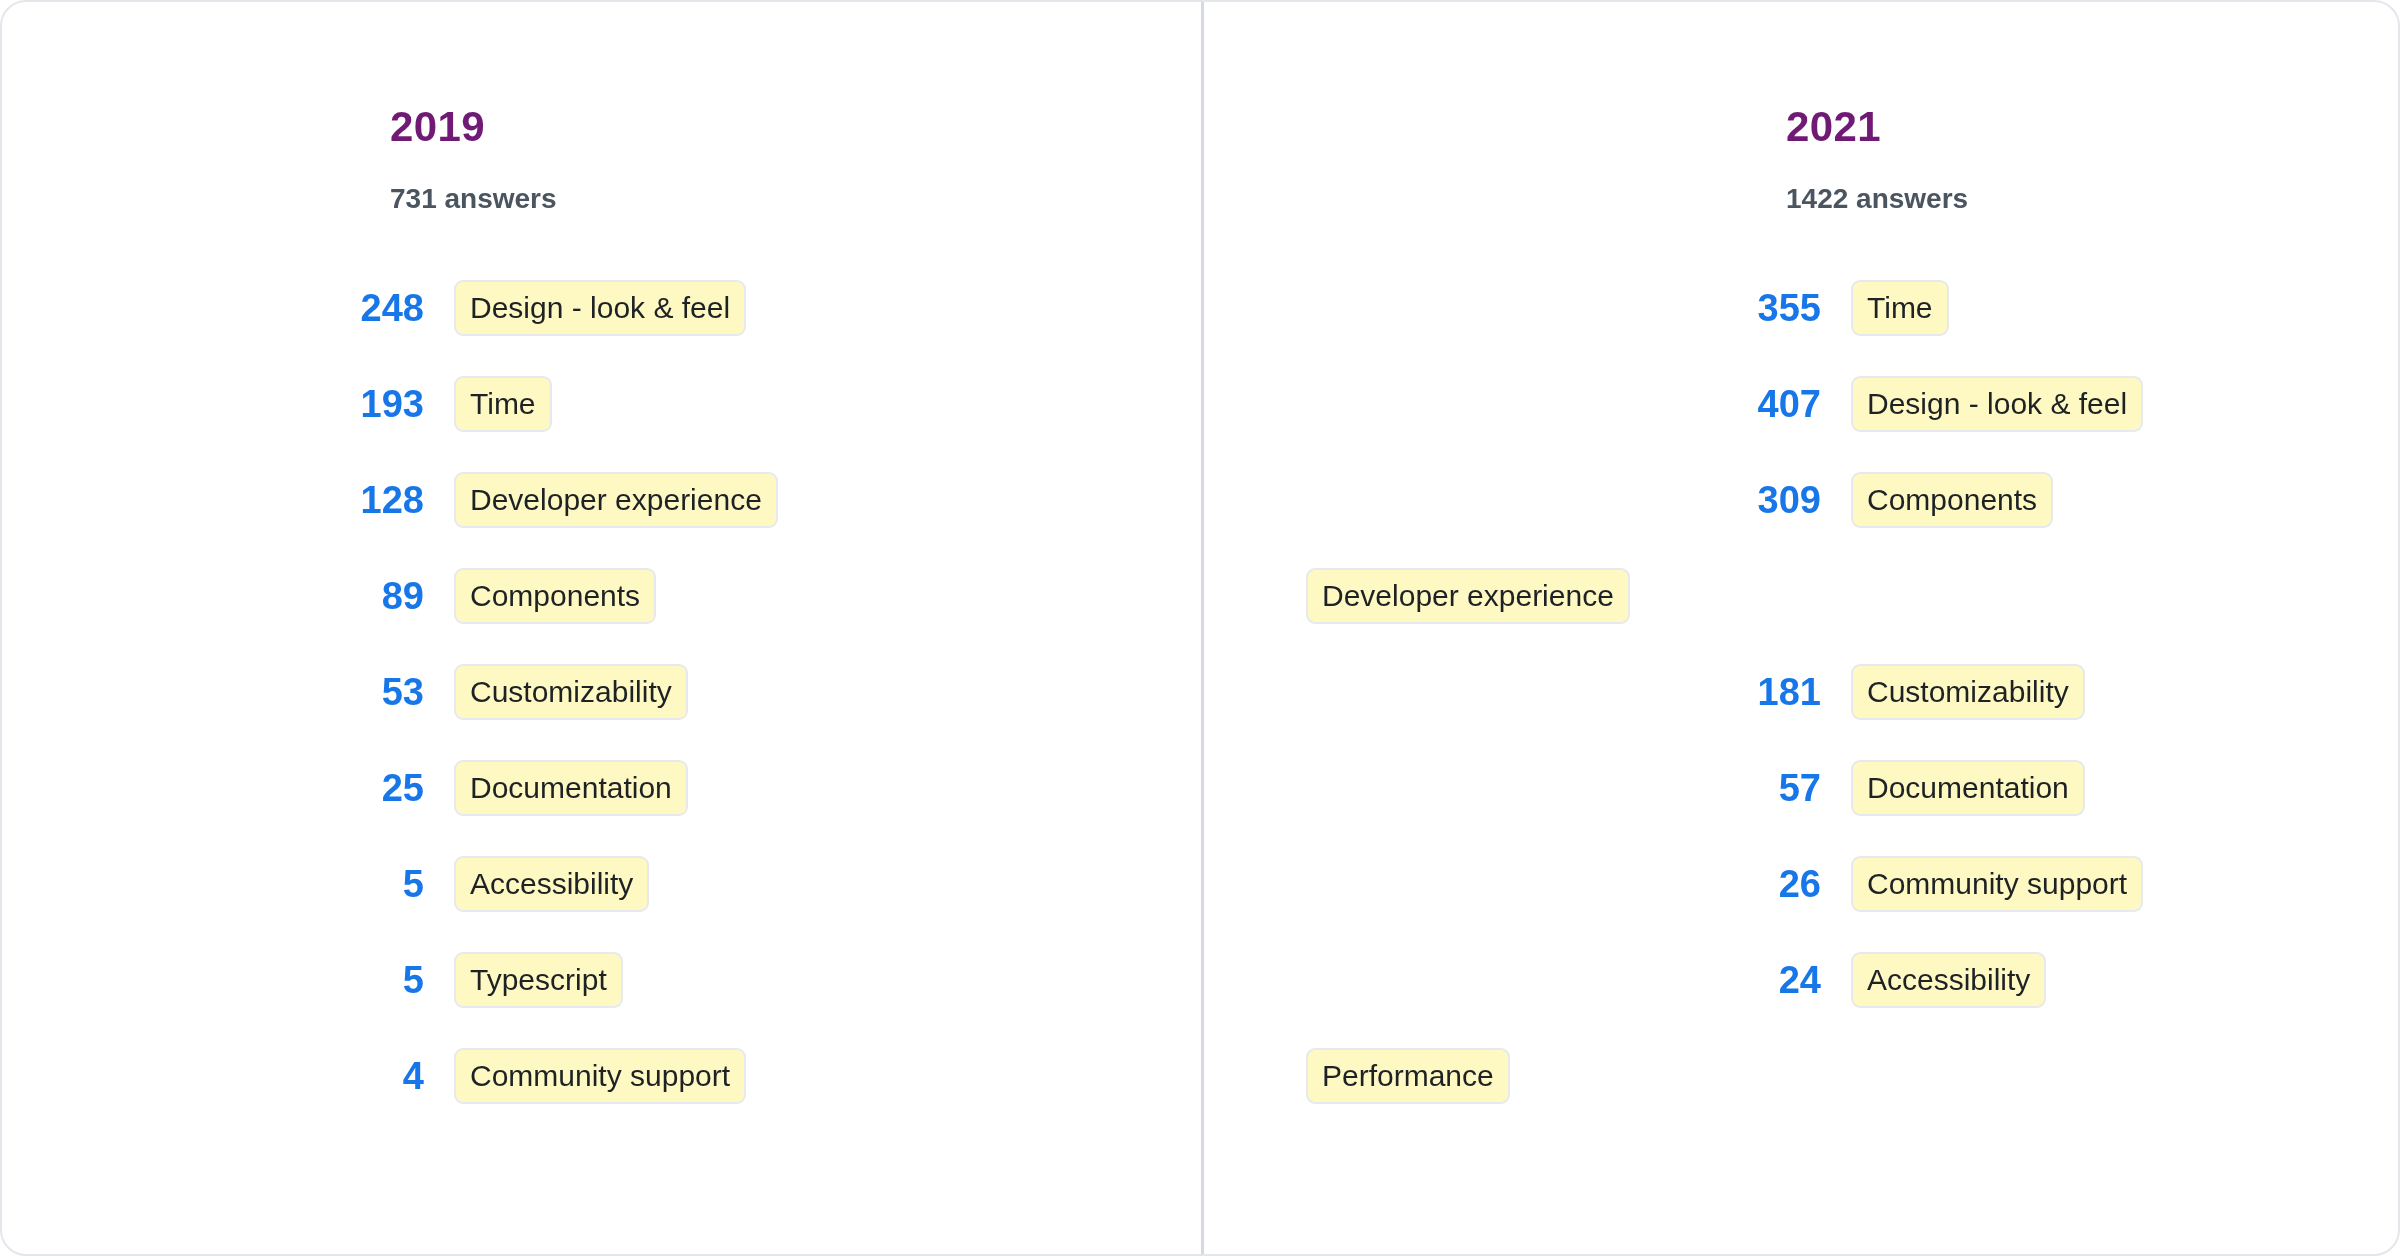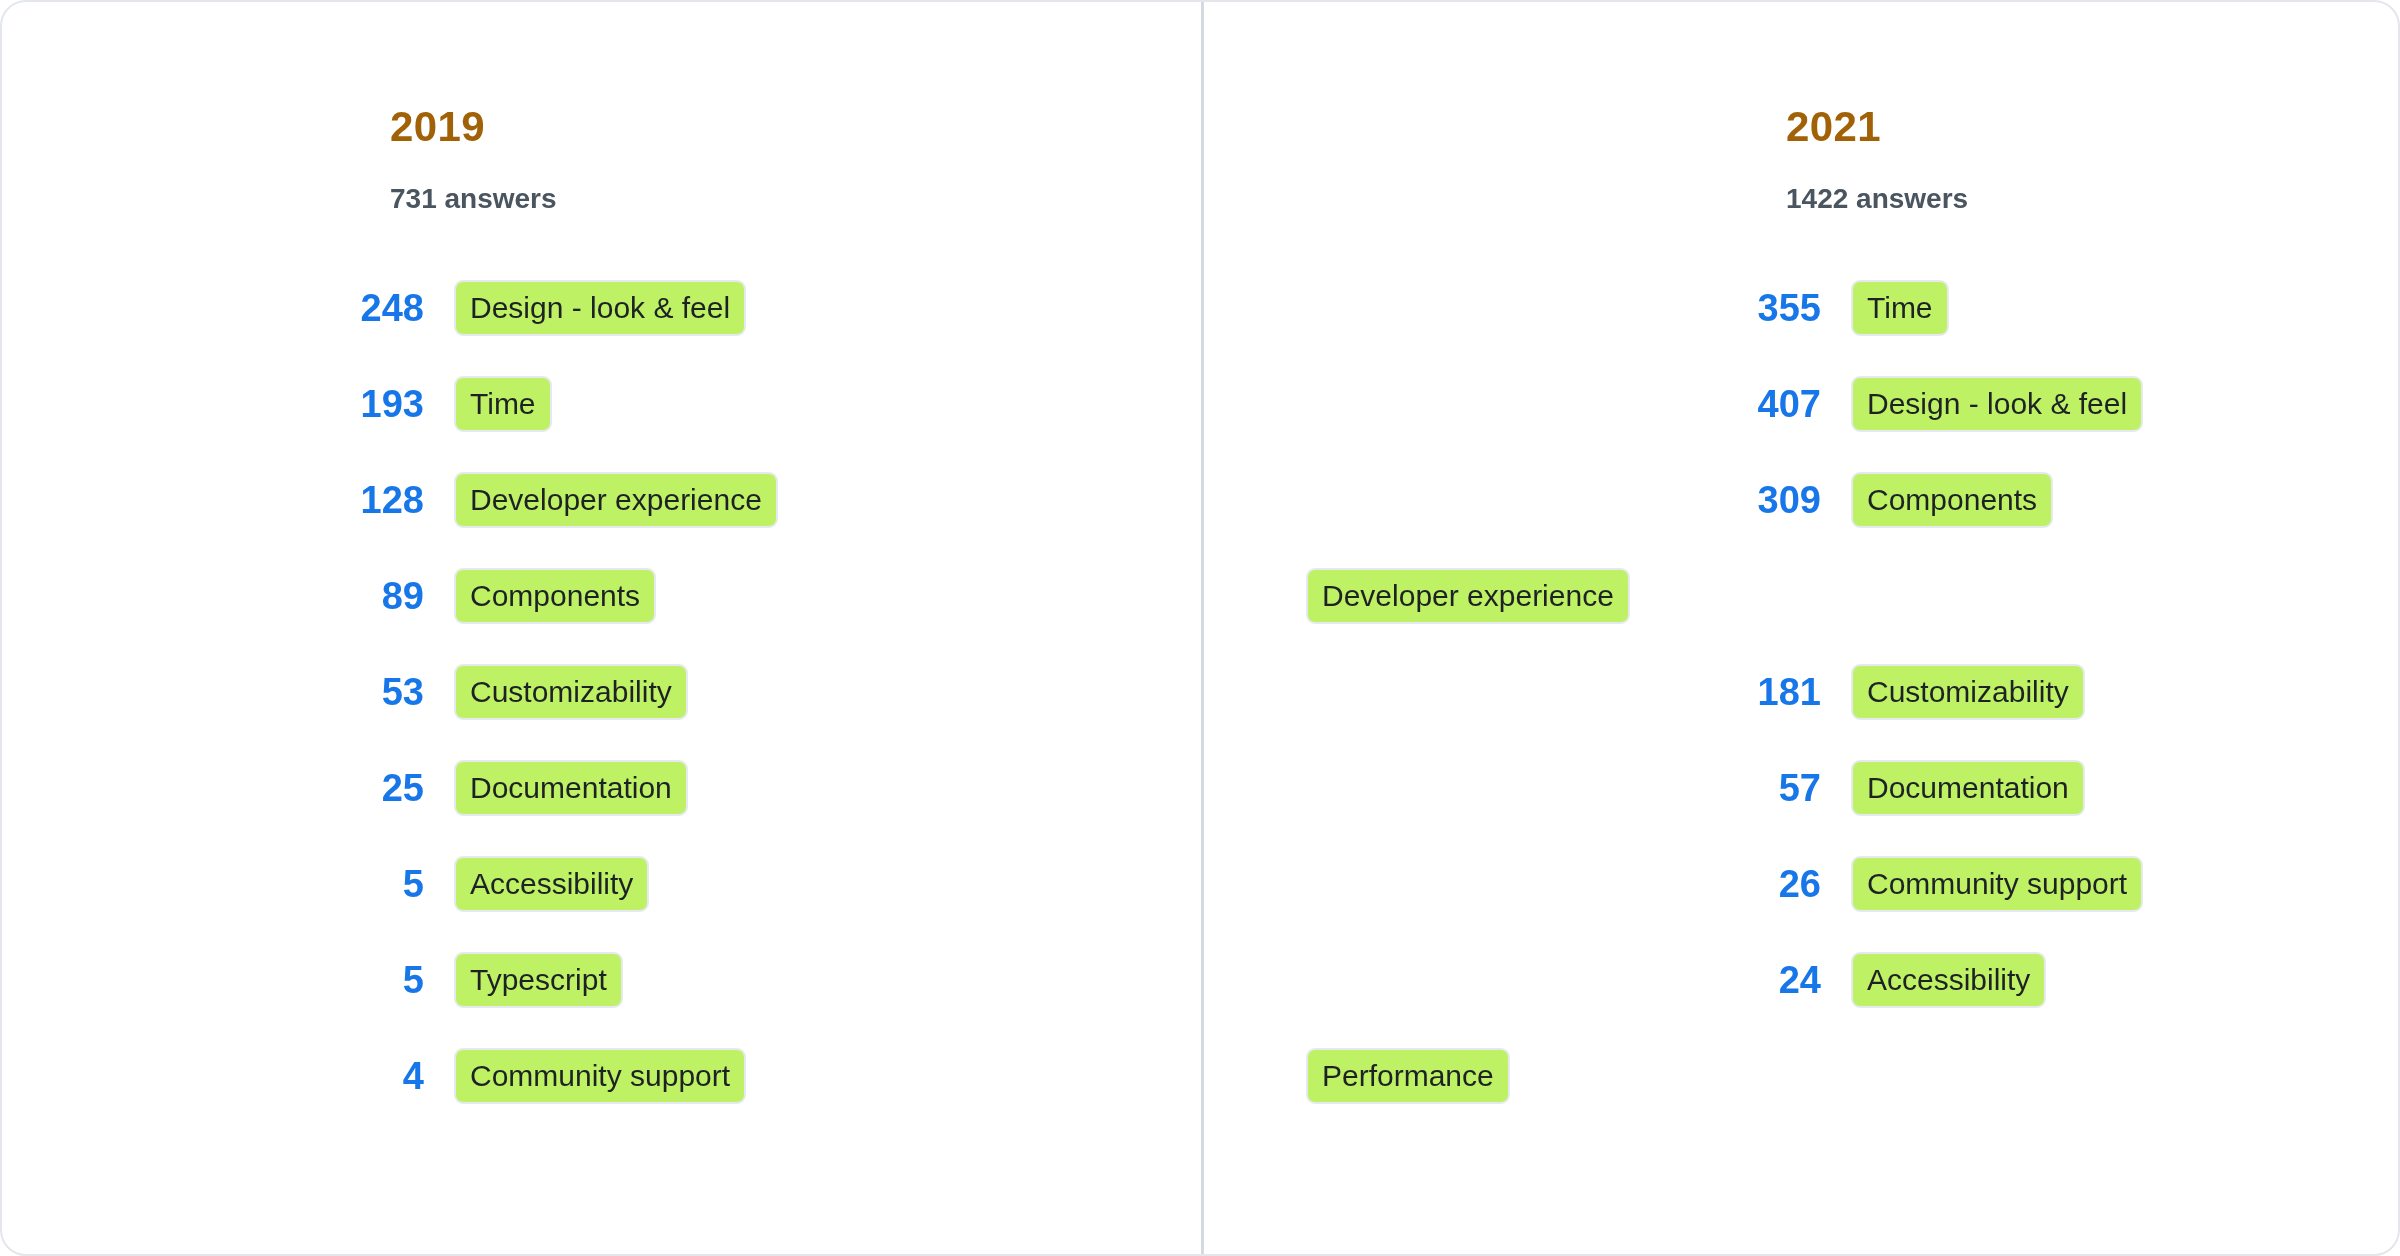--- a/index.html
+++ b/index.html
@@ -44,21 +44,21 @@
     padding-top: 104px;
     padding-left: 112px;
   }
   .panel.right .panel-inner {
     padding-left: 104px;
   }
 
   .year-title {
     font-size: 42px;
     font-weight: bold;
-    color: #a16207;
+    color: #701a75;
     letter-spacing: 0.4px;
     line-height: 1;
     margin-left: 276px;
   }
   .panel.right .year-title { margin-left: 480px; }
 
   .answers-count {
     font-size: 28px;
     font-weight: 700;
     color: #4a5560;
@@ -90,21 +90,21 @@
   }
   .panel.right .row-count { width: 545px; }
 
   .row-chip {
     display: inline-flex;
     align-items: center;
     height: 56px;
     padding: 0 14px;
     border: 2px solid #e6eaef;
     border-radius: 9px;
-    background: #bef264;
+    background: #fef9c3;
     font-size: 30px;
     font-weight: 400;
     color: #1e2225;
     white-space: nowrap;
     line-height: 1;
   }
 </style>
 </head>
 <body>
 

